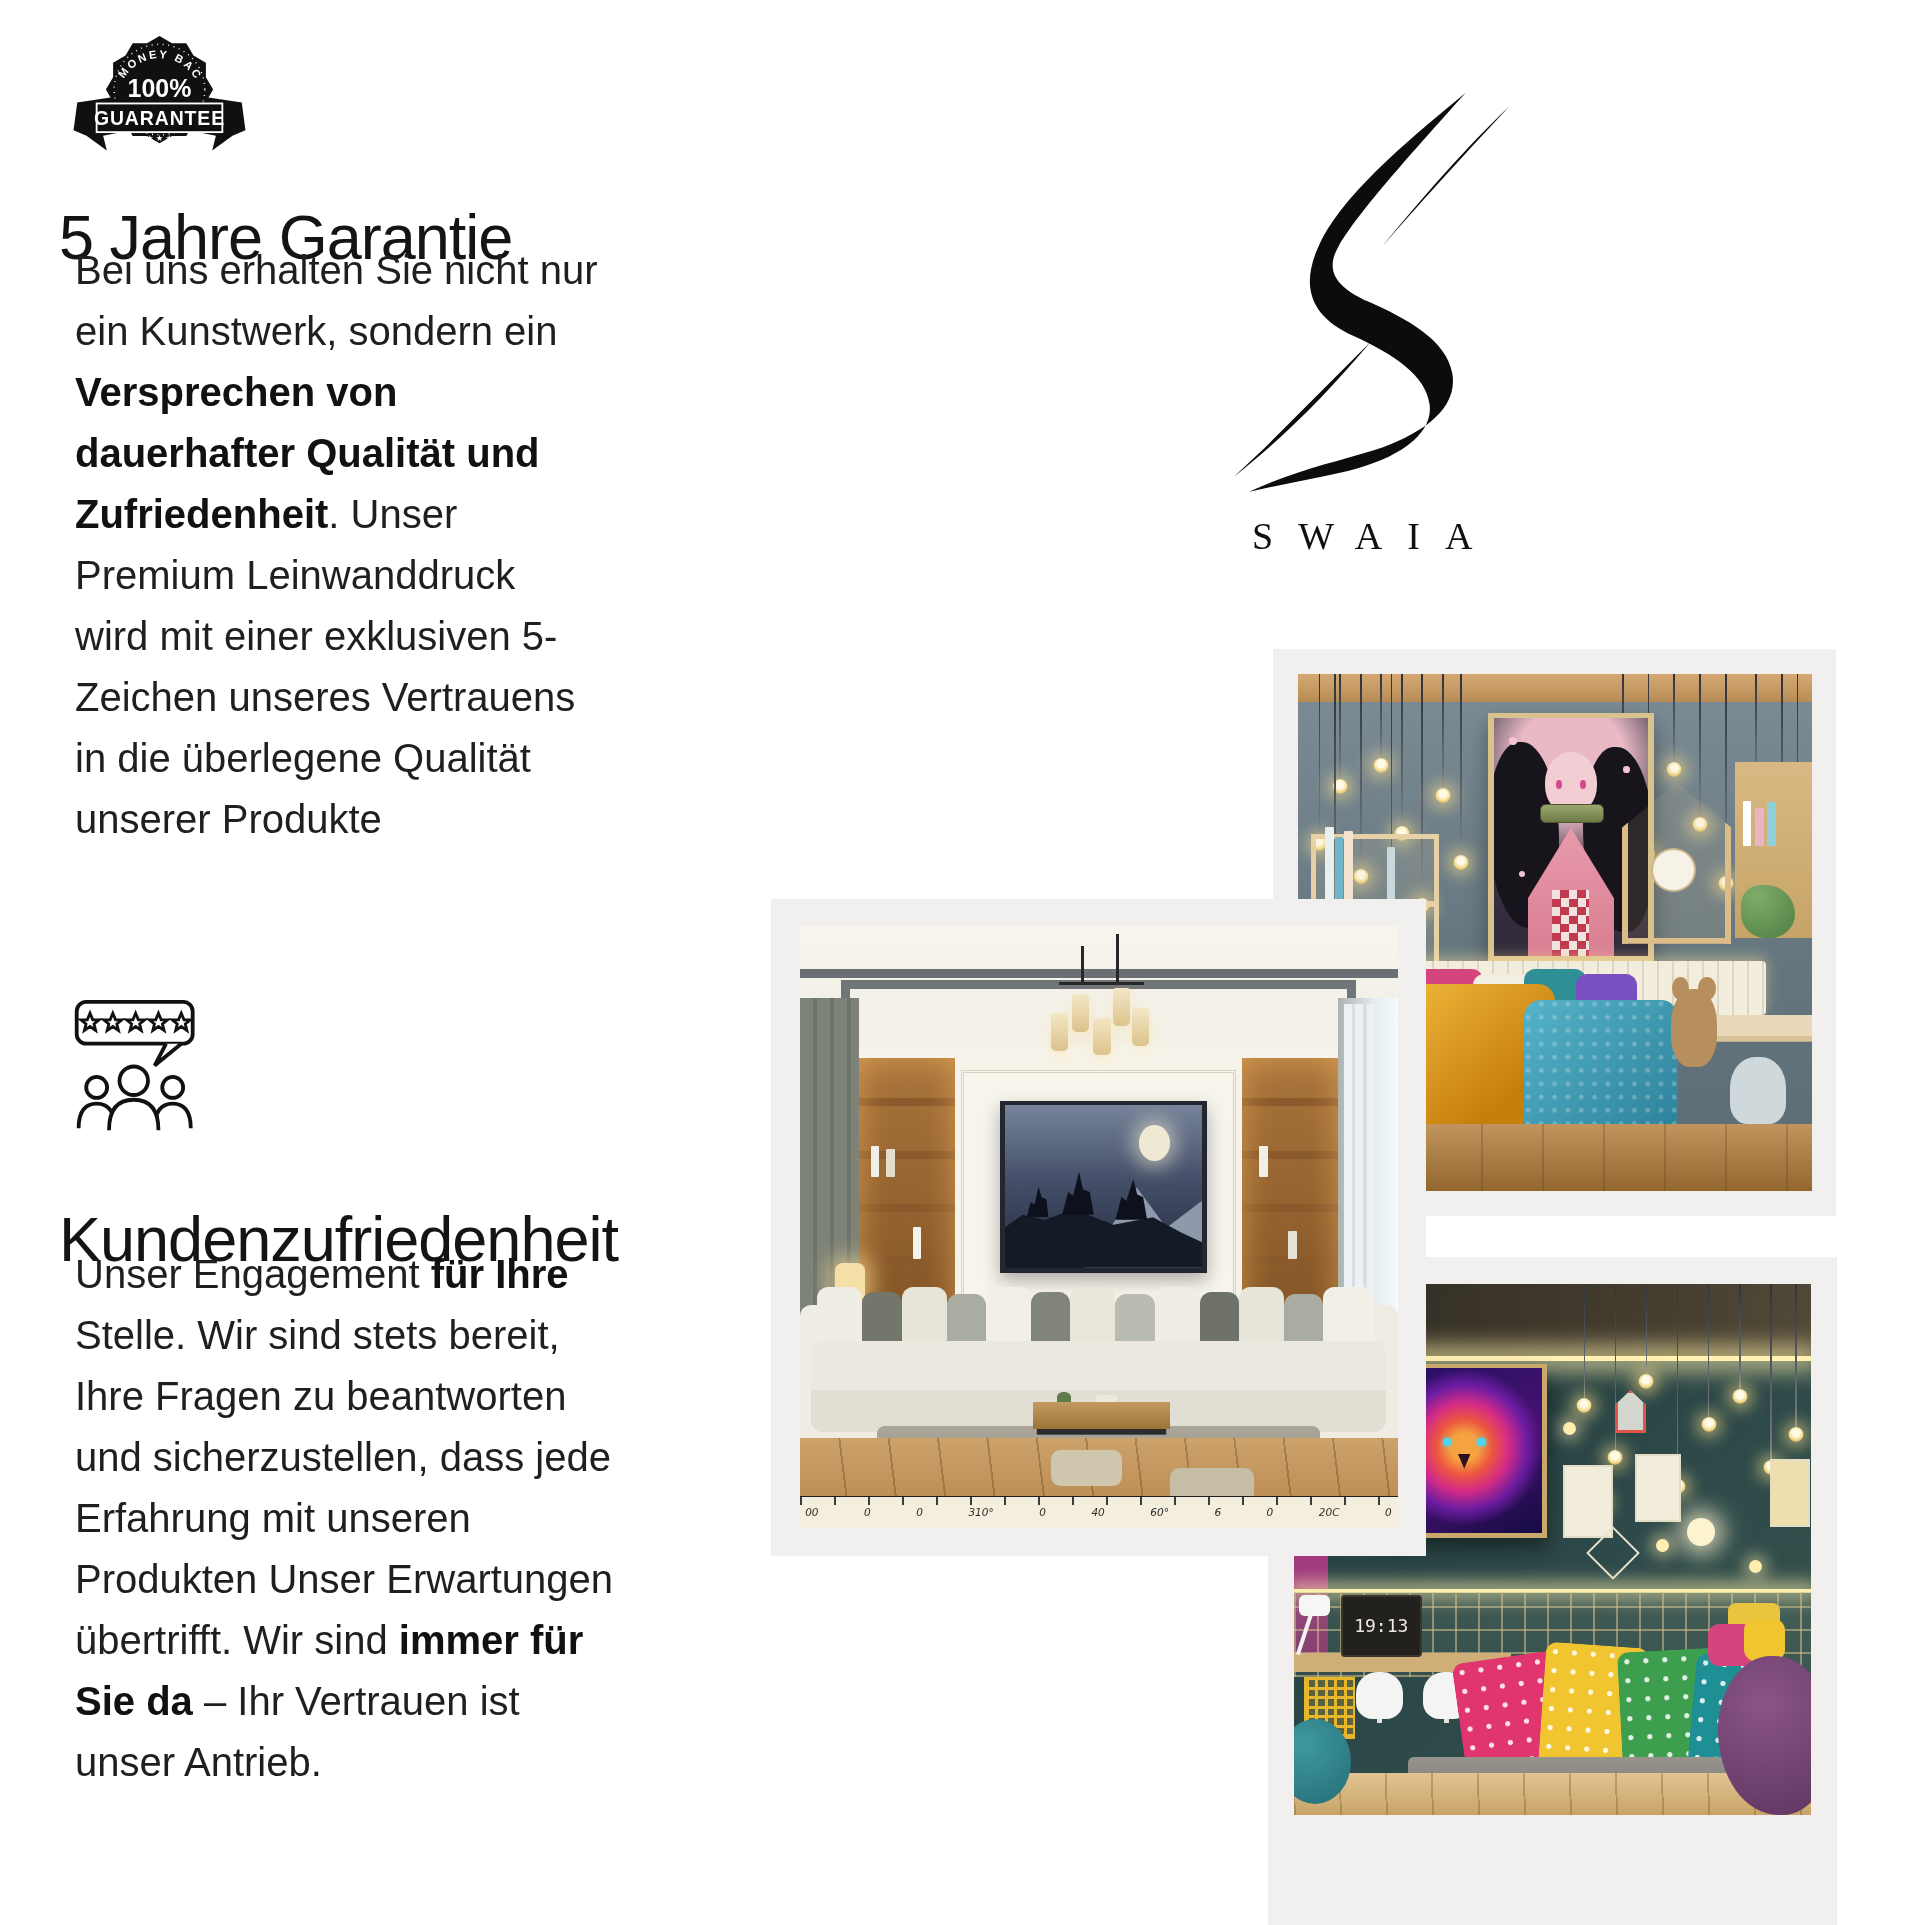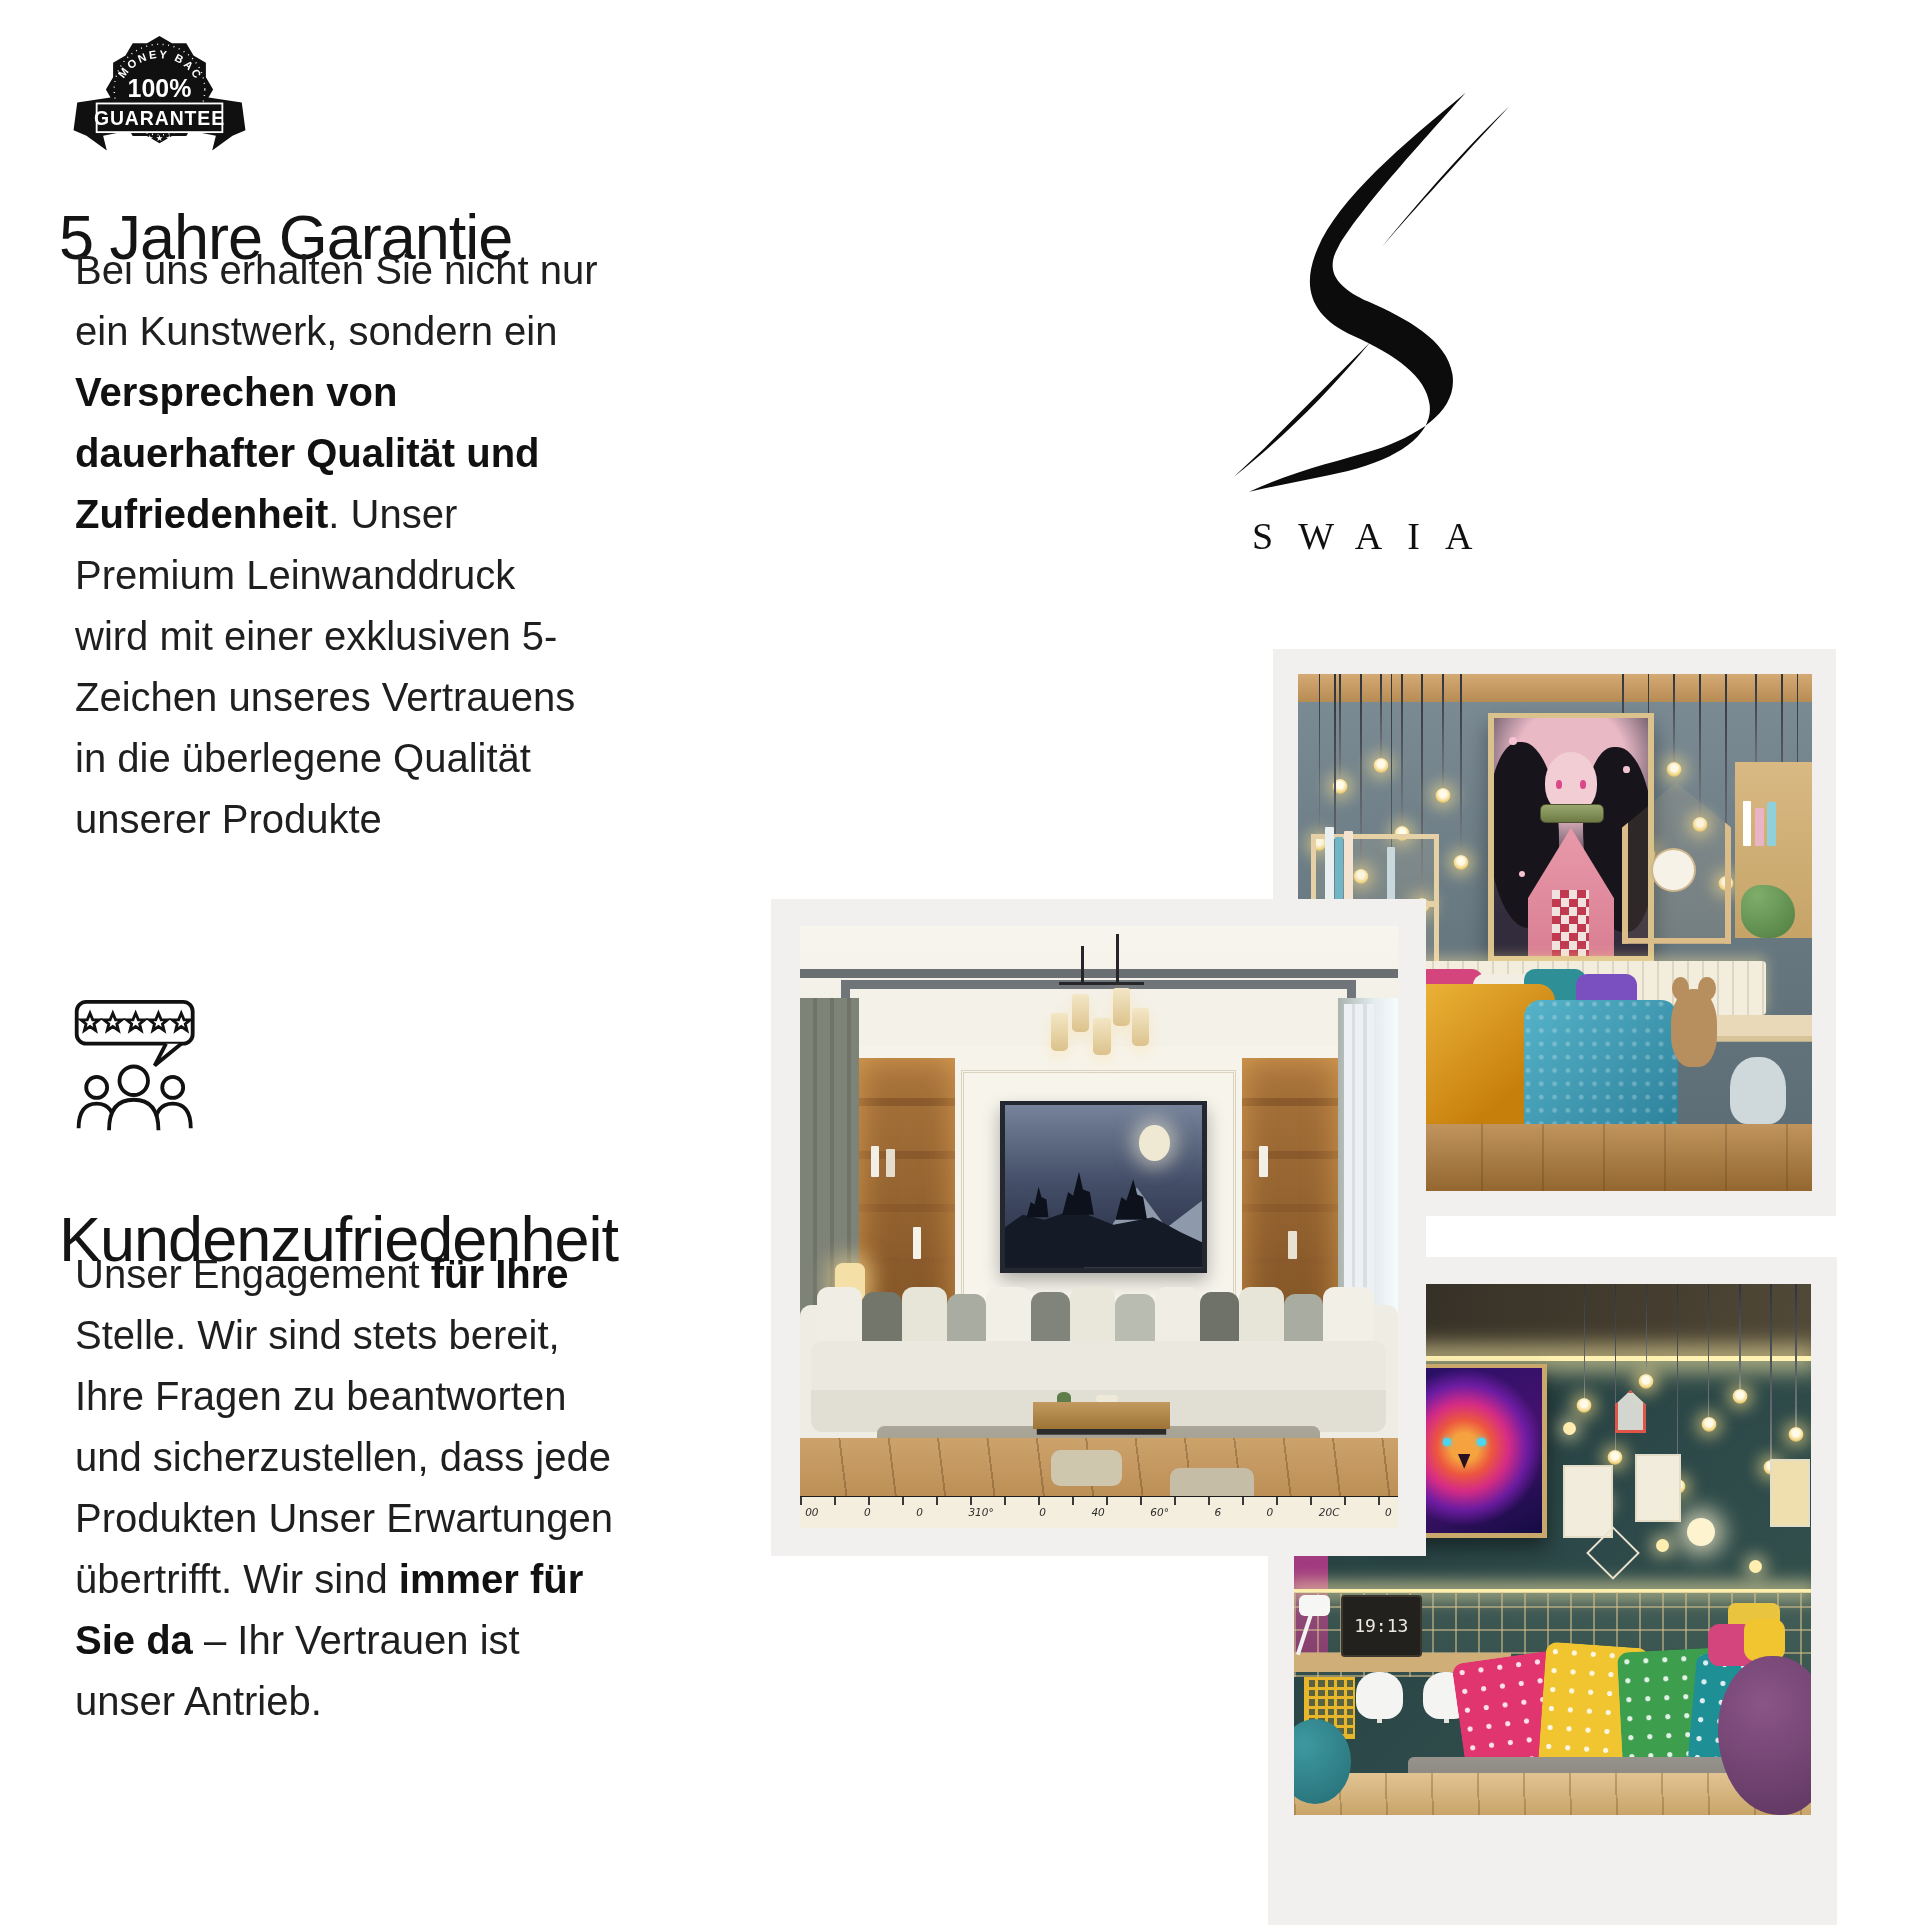--- a/index.html
+++ b/index.html
@@ -184,20 +184,21 @@
     <path d="M 40 140 Q 40 108 66 108 Q 92 108 92 140" fill="#ffffff"></path>
   </svg>
 
   <h1 class="h-title" style="top:1162px">Kundenzufriedenheit</h1>
 
   <div class="body-text" style="top:1244px">
       <div class="t-line"><span>Unser Engagement </span><span class="b">für Ihre</span></div>
       <div class="t-line"><span>Stelle. Wir sind stets bereit,</span></div>
       <div class="t-line"><span>Ihre Fragen zu beantworten</span></div>
       <div class="t-line"><span>und sicherzustellen, dass jede</span></div>
+      <div class="t-line"><span>Erfahrung mit unseren</span></div>
       <div class="t-line"><span>Produkten Unser Erwartungen</span></div>
       <div class="t-line"><span>übertrifft. Wir sind </span><span class="b">immer für</span></div>
       <div class="t-line"><span class="b">Sie da</span><span> – Ihr Vertrauen ist</span></div>
       <div class="t-line"><span>unser Antrieb.</span></div>
     </div>
 
   <svg class="abs" style="left:1232px;top:84px;width:285px;height:411px" viewBox="0 0 300 430" fill="#0c0c0c">
     <path d="M 246 8 C 180 62, 112 120, 90 172 C 72 214, 84 244, 128 264 C 172 284, 204 306, 208 336 C 212 366, 178 392, 122 406 C 88 414, 52 420, 18 428 C 64 406, 112 396, 150 384 C 198 368, 238 342, 232 304 C 226 268, 184 246, 144 228 C 108 212, 98 194, 112 170 C 132 134, 196 64, 246 8 Z"></path>
     <path d="M 292 22 C 238 80, 194 128, 158 170 C 200 118, 248 64, 292 22 Z"></path>
     <path d="M 2 412 L 34 382 L 146 270 C 96 330, 48 376, 2 412 Z"></path>

